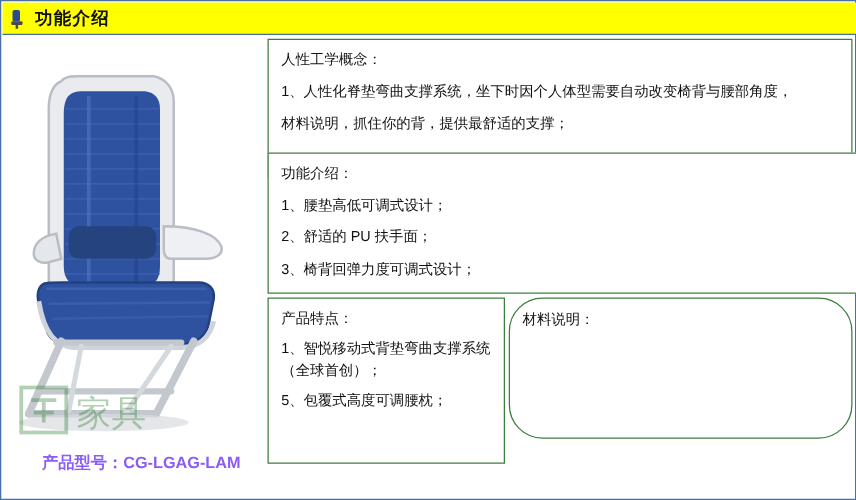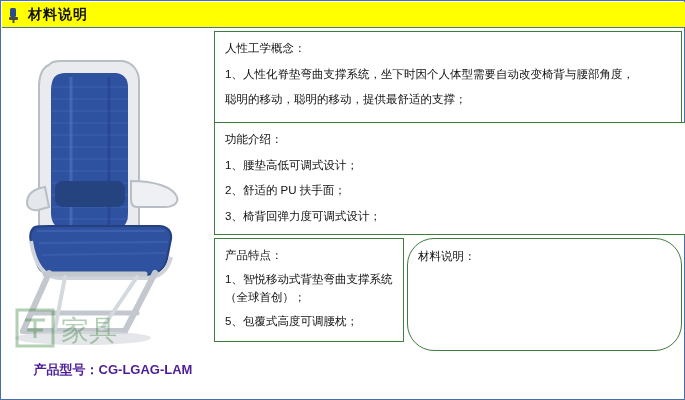--- a/index.html
+++ b/index.html
@@ -67,21 +67,21 @@
     opacity: 0.35;
   }
   .model-line {
     position: absolute;
     left: 8px;
     top: 330px;
     width: 200px;
     text-align: center;
     font-size: 13px;
     font-weight: bold;
-    color: #4c1d95;
+    color: #8b5cf6;
     white-space: nowrap;
   }
   
   .box {
     position: absolute;
     border: 1px solid #3f7c3f;
     background: #ffffff;
     box-sizing: border-box;
     padding: 8px 10px 6px 10px;
     overflow: hidden;
@@ -108,21 +108,21 @@
   #box-function {
     left: 213px;
     top: 121px;
     width: 488px;
     height: 113px;
   }
   #box-features {
     left: 213px;
     top: 237px;
     width: 190px;
-    height: 104px;
+    height: 133px;
   }
   #box-material {
     left: 406px;
     top: 237px;
     width: 275px;
     height: 113px;
     border-radius: 27px;
   }
   #box-material p {
     white-space: normal;
@@ -139,21 +139,21 @@
 <body>
 
 <div class="page">
 
   <div class="title-bar">
     <svg width="18" height="18" viewBox="0 0 18 18" style="position:absolute;left:5px;top:4px;">
       <rect x="3" y="2" width="6" height="9" rx="1.5" fill="#2a4b8d"></rect>
       <rect x="2" y="11" width="9" height="3" rx="1" fill="#4a4a4a"></rect>
       <rect x="5.5" y="14" width="2" height="3" fill="#4a4a4a"></rect>
     </svg>
-    <div class="title-text">材料说明</div>
+    <div class="title-text">功能介绍</div>
   </div>
 
   <div class="photo-pane">
     <svg class="chair" viewBox="0 0 205 320">
 
       <rect x="0" y="0" width="205" height="320" fill="#ffffff"></rect>
 
       <path d="M44 34 C38 36 34 44 34 56 L34 196 C34 208 40 214 50 214
                L118 214 C128 214 134 206 134 194 L134 50
                C134 40 128 32 118 30 L56 30 C50 30 46 31 44 34 Z" fill="#e9ebee" stroke="#b9bec6" stroke-width="2"></path>
@@ -211,21 +211,21 @@
       <path d="M10 14 L30 14 M20 14 L20 32 M12 24 L28 24" stroke="#2b7a2b" stroke-width="3" fill="none"></path>
       <text x="46" y="34" font-family="Liberation Sans, sans-serif" font-size="28" fill="#2b7a2b">家具</text>
     </svg>
 
     <div class="model-line">产品型号：CG-LGAG-LAM</div>
   </div>
 
   <div class="box" id="box-ergonomic">
     <p>人性工学概念：</p>
     <p>1、人性化脊垫弯曲支撑系统，坐下时因个人体型需要自动改变椅背与腰部角度，</p>
-    <p>聪明的移动，聪明的移动，提供最舒适的支撑；</p>
+    <p>材料说明，抓住你的背，提供最舒适的支撑；</p>
   </div>
 
   <div class="box" id="box-function">
     <p>功能介绍：</p>
     <p>1、腰垫高低可调式设计；</p>
     <p>2、舒适的 PU 扶手面；</p>
     <p>3、椅背回弹力度可调式设计；</p>
     <p>4、PP 塑料脚垫不易磨花地板；</p>
   </div>
 

